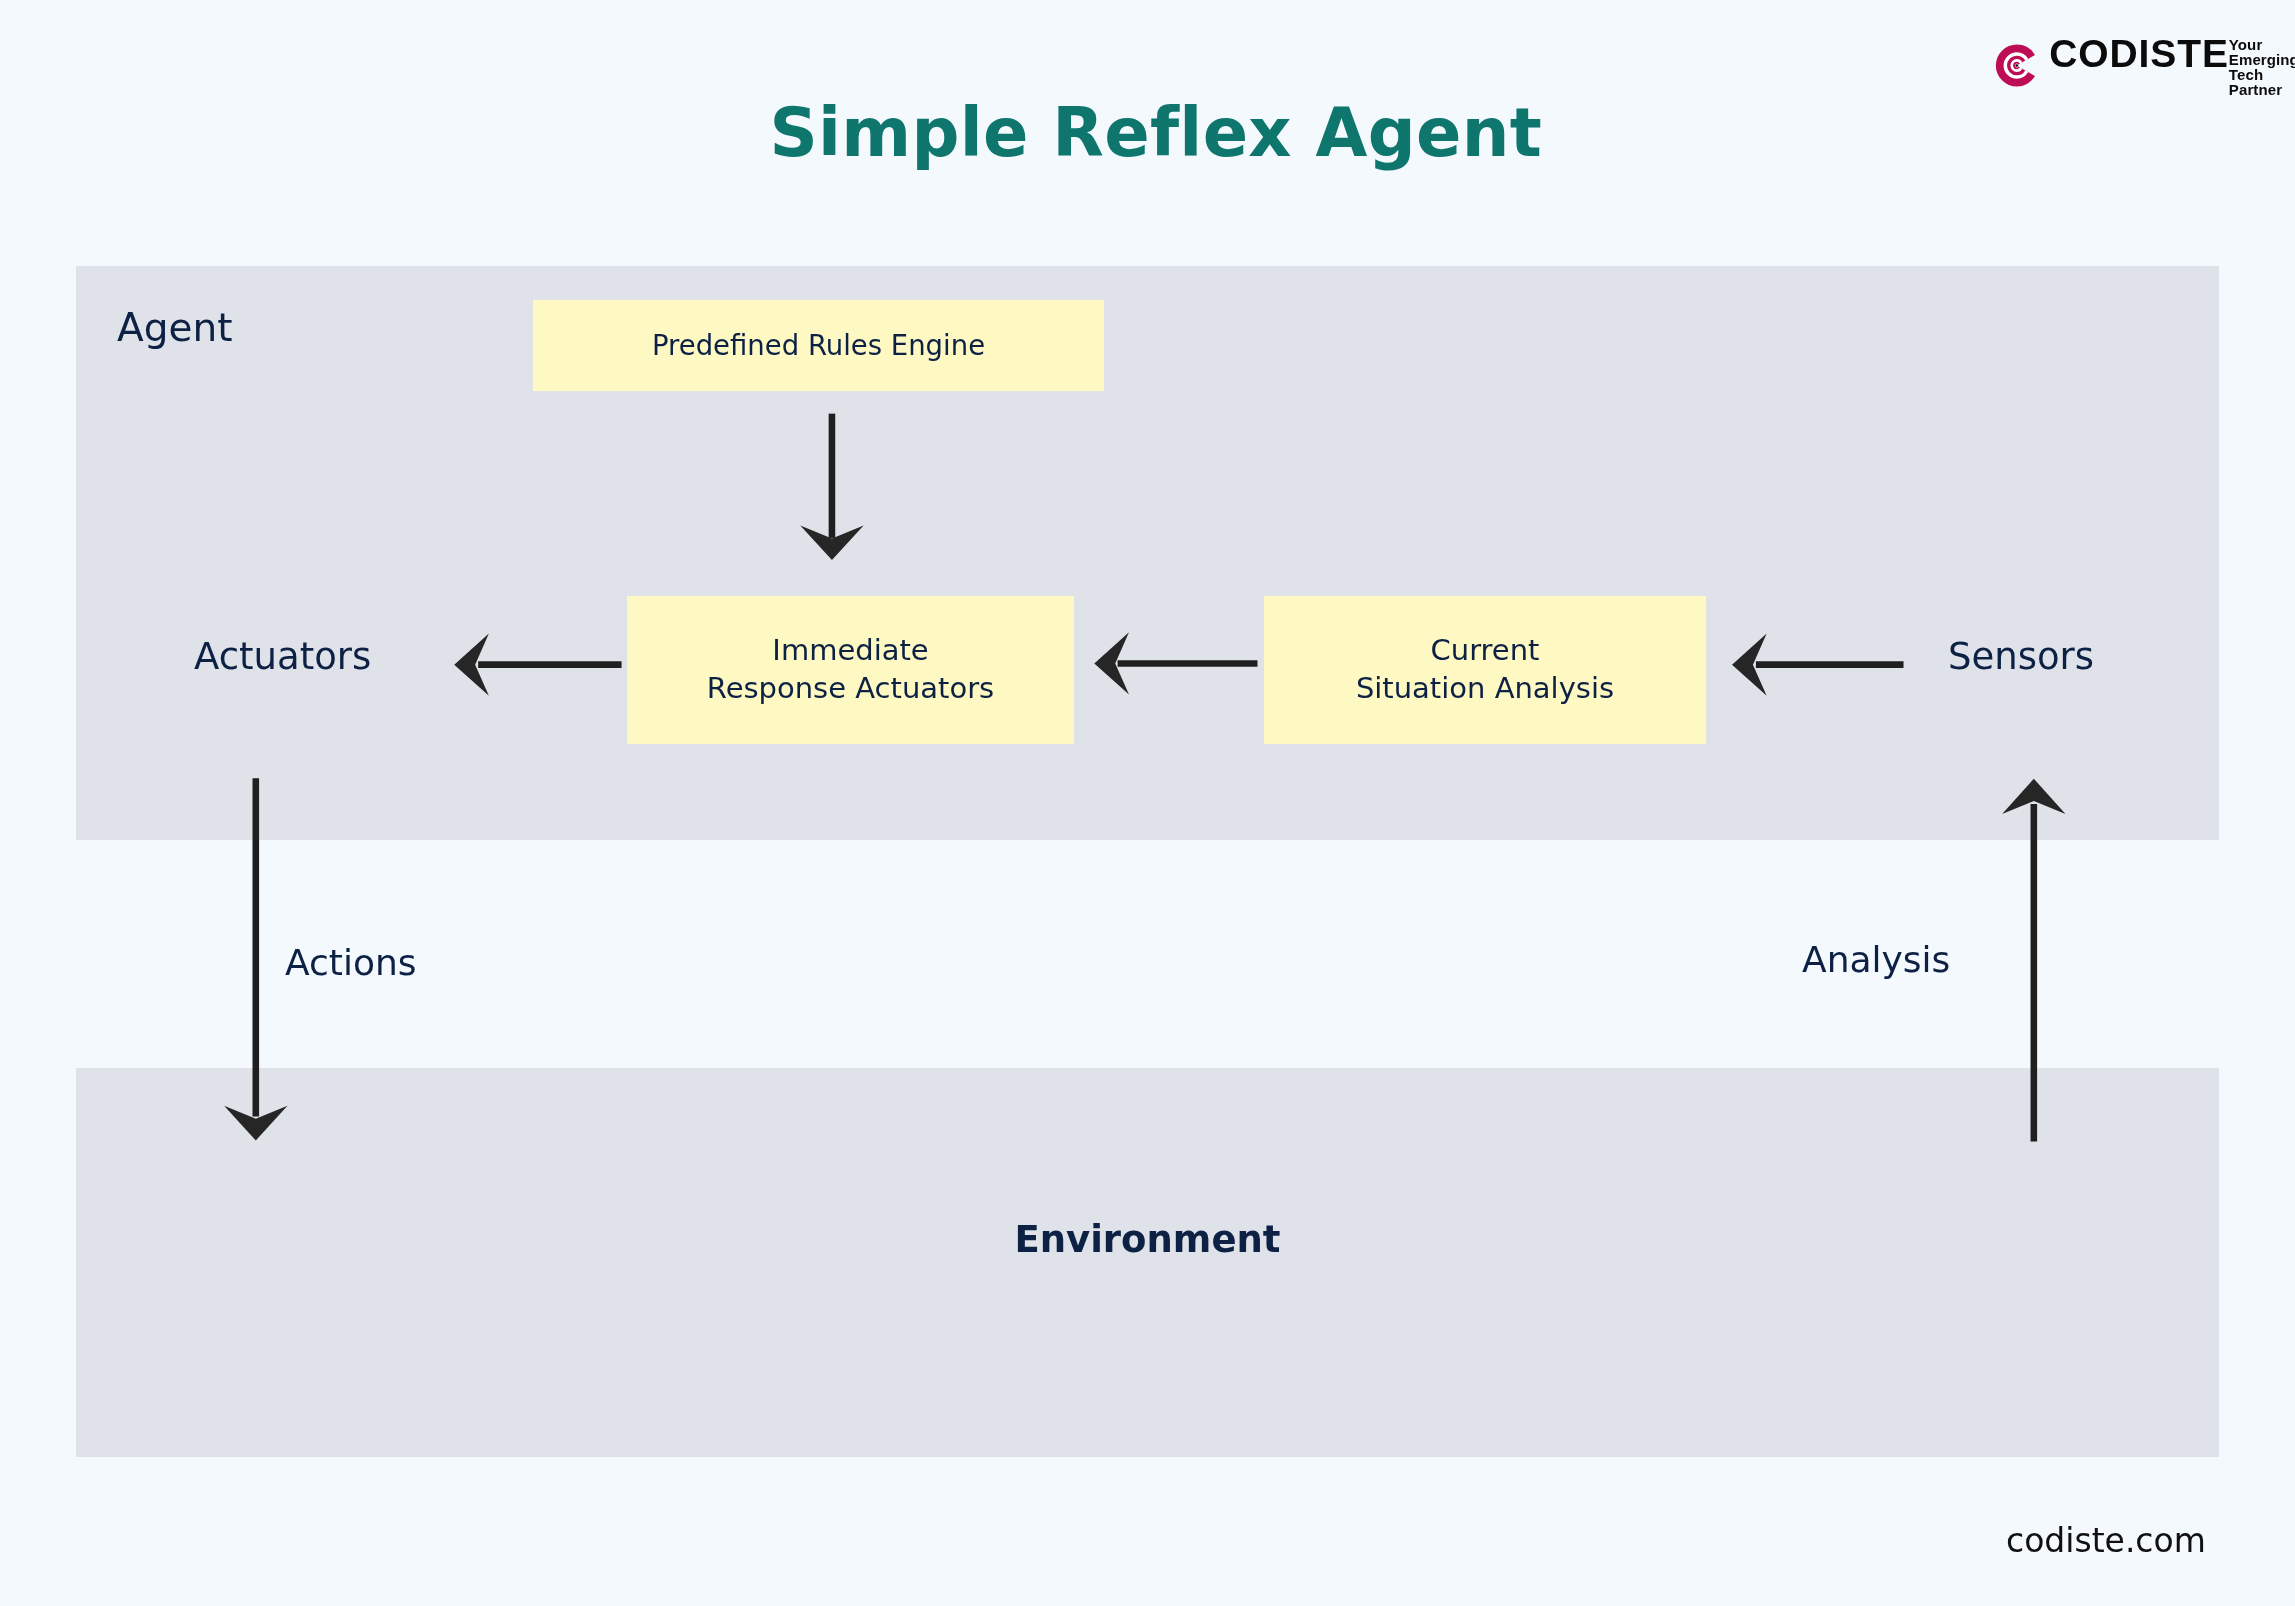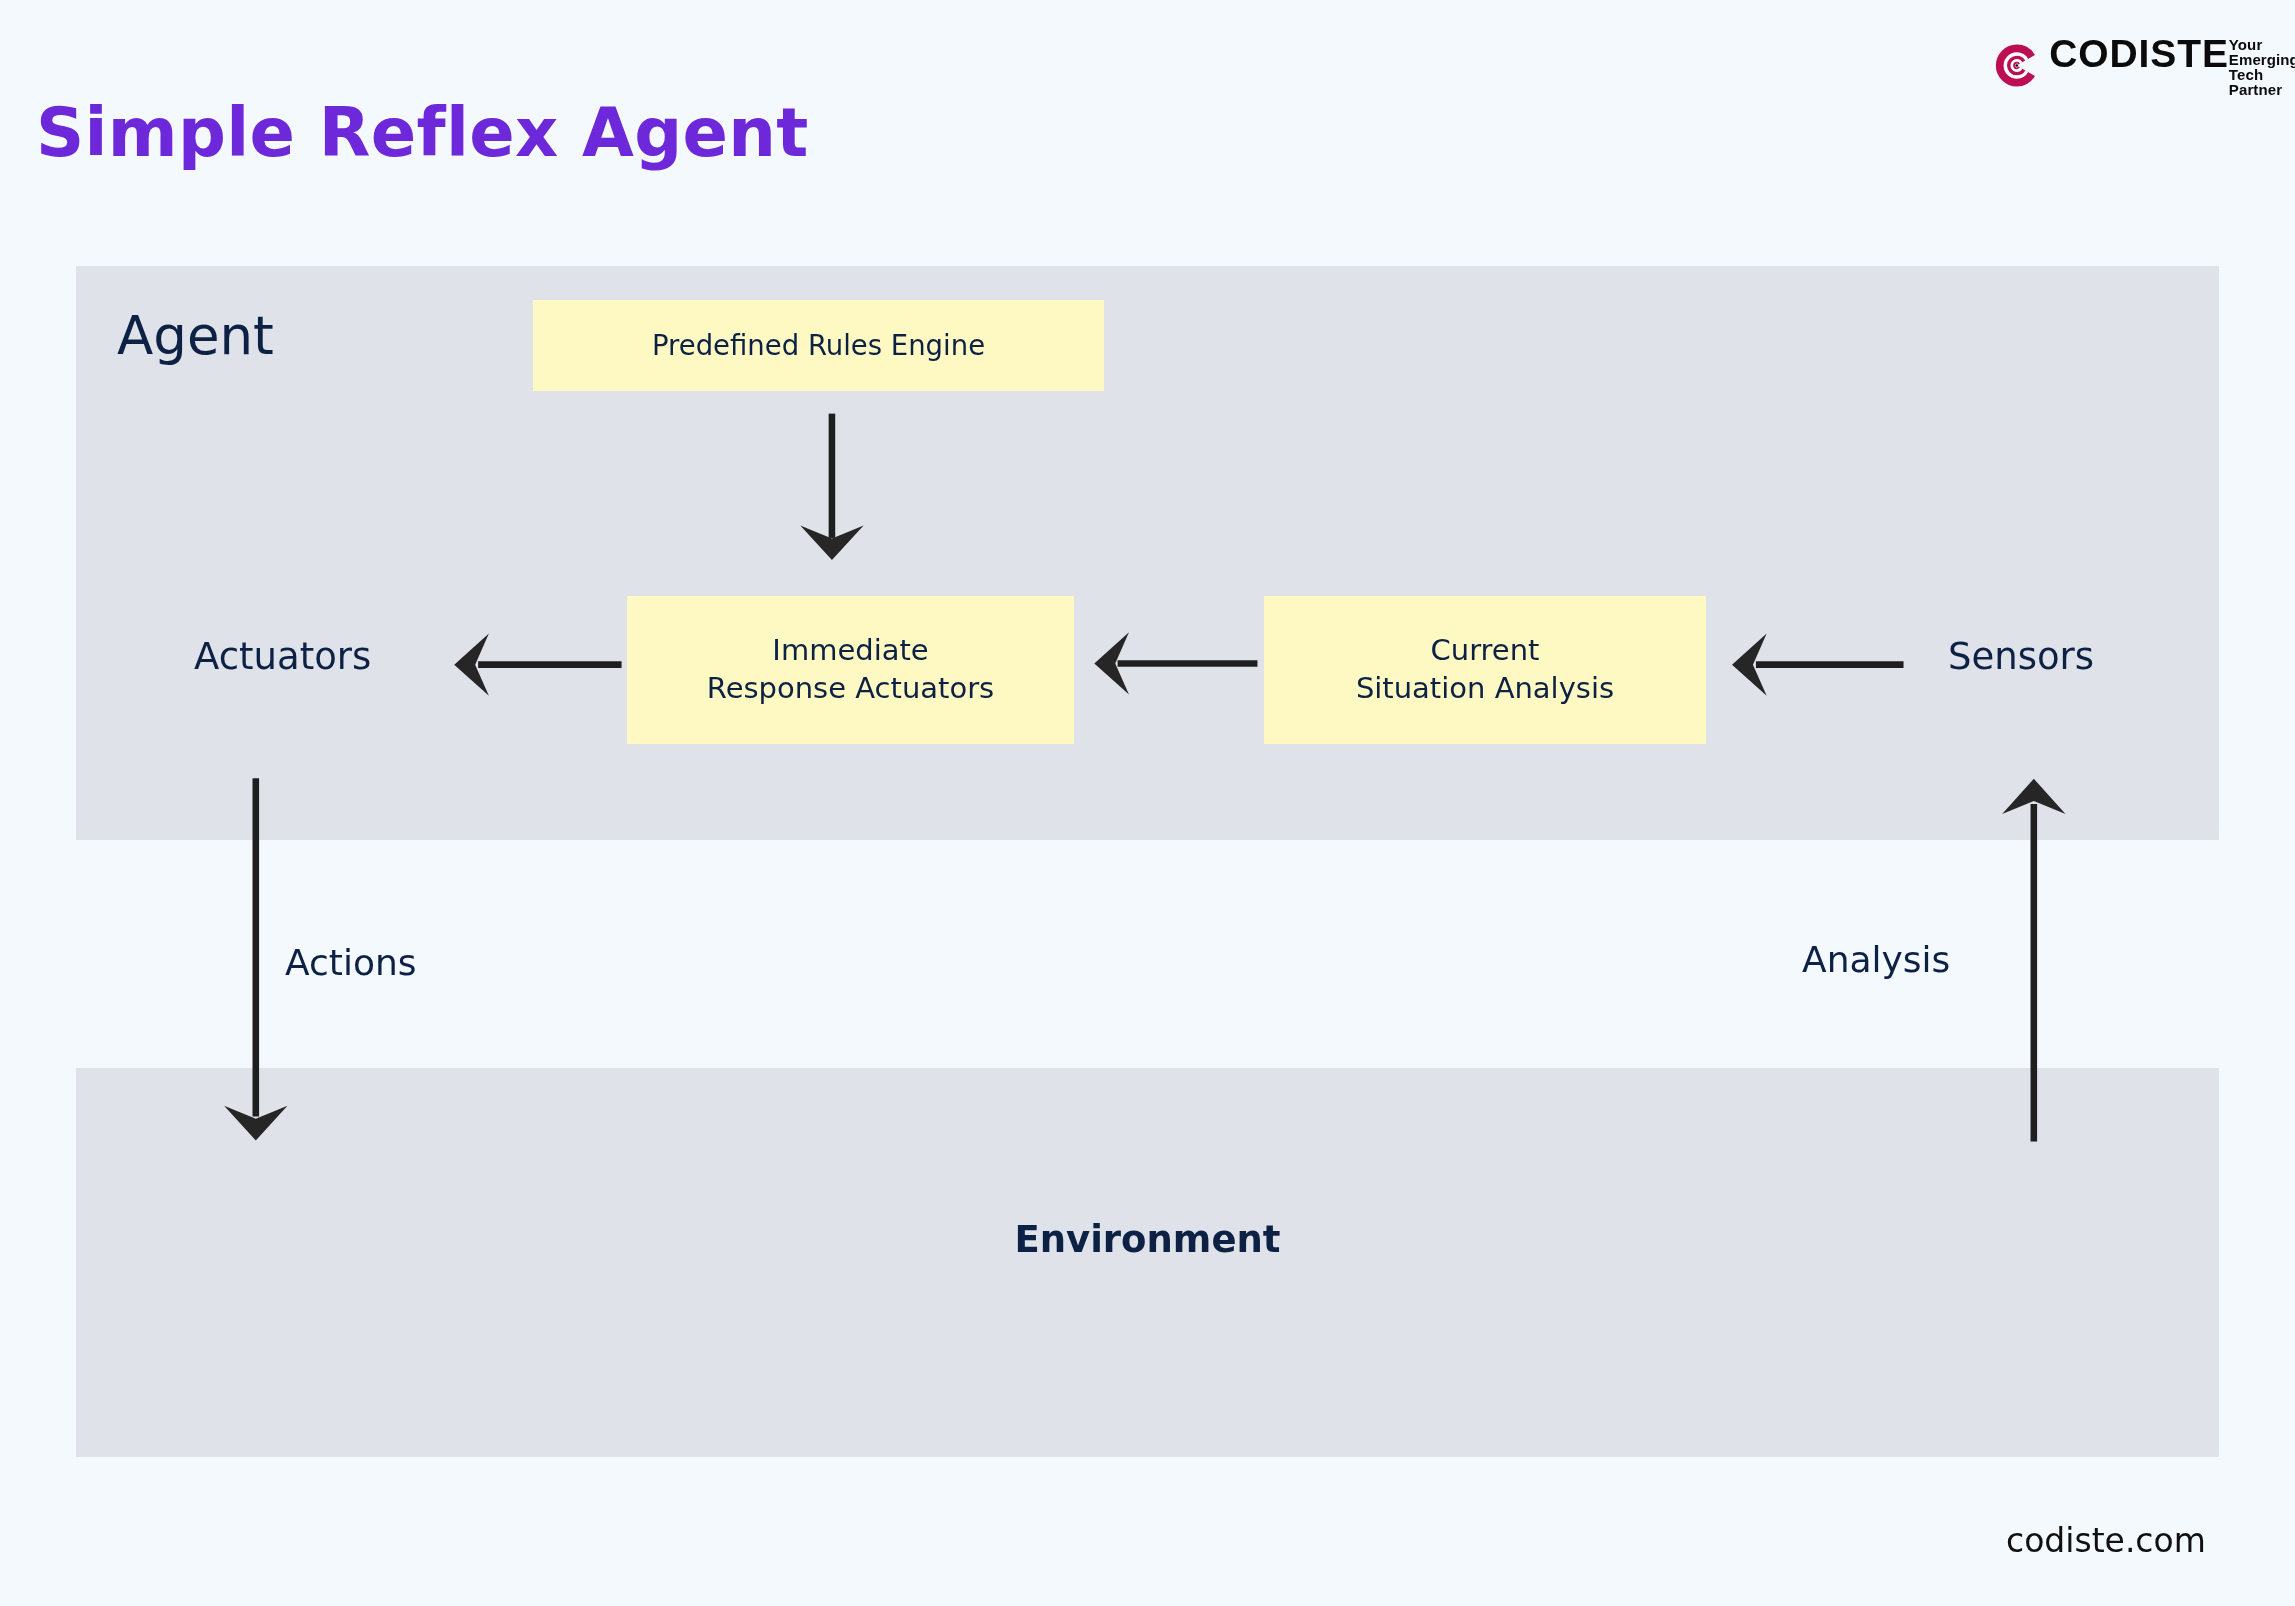--- a/index.html
+++ b/index.html
@@ -53,27 +53,26 @@
     letter-spacing: 0.1px;
     margin-top: 3px;
   }
 
   
   .page-title {
     position: absolute;
     left: 0;
     top: 94px;
     width: 1542px;
-    text-align: left;
+    text-align: right;
     font-size: 67px;
     font-weight: bold;
-    color: #6d28d9;
+    color: #0f766e;
     letter-spacing: 0.3px;
     font-family: "DejaVu Sans", "Liberation Sans", sans-serif;
-    padding-left: 36px;
   }
 
   
   .panel {
     position: absolute;
     background: #dfe3e9;
   }
   #agent-panel {
     left: 76px;
     top: 266px;
@@ -84,21 +83,21 @@
     left: 76px;
     top: 1068px;
     width: 2143px;
     height: 389px;
   }
 
   .agent-label {
     position: absolute;
     left: 117px;
     top: 305px;
-    font-size: 53px;
+    font-size: 39px;
     color: #0d2145;
     font-family: "DejaVu Sans", "Liberation Sans", sans-serif;
     font-weight: 400;
   }
   .environment-label {
     position: absolute;
     left: 76px;
     top: 1218px;
     width: 2143px;
     text-align: center;

